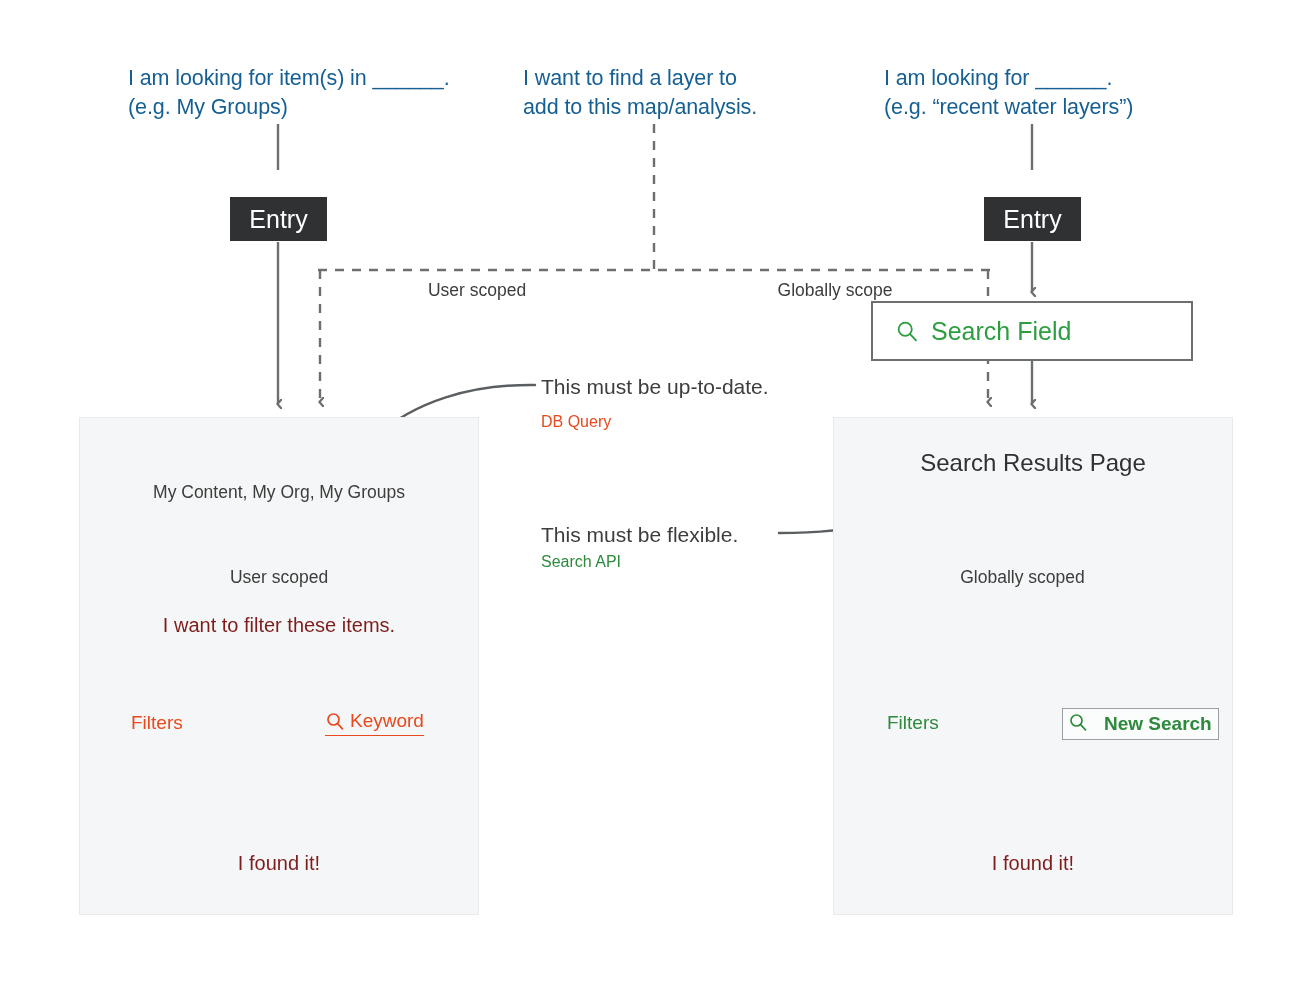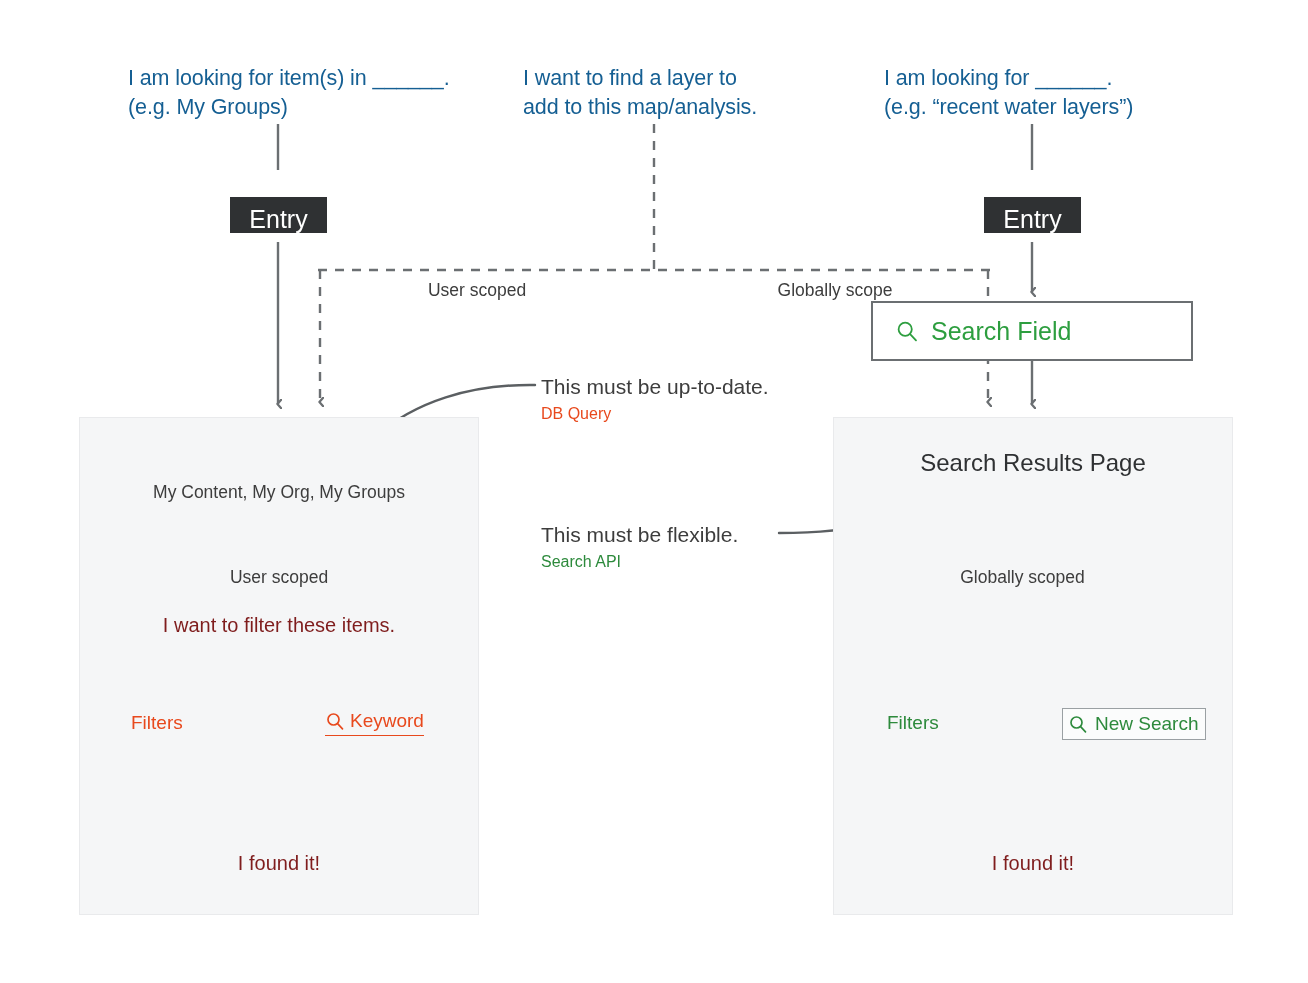--- a/index.html
+++ b/index.html
@@ -53,21 +53,21 @@
     text-align: center;
     white-space: nowrap;
     margin-top: 36px;
   }
   .entry-box {
     background: #2f3133;
     color: #ffffff;
     font-size: 25px;
     line-height: 44px;
     text-align: center;
-    height: 36px;
+    height: 44px;
   }
   .panel {
     background: #f5f6f7;
     border: 1px solid #e9eaec;
     box-sizing: border-box;
   }
   .panel-title {
     color: #2f3133;
     font-size: 24px;
     line-height: 30px;
@@ -128,26 +128,27 @@
   }
   .keyword-chip {
     display: flex;
     align-items: center;
     gap: 5px;
     border-bottom: 1.5px solid #e8491d;
     padding-bottom: 2px;
   }
   .newsearch-chip {
     display: flex;
-    align-items: center;
-    gap: 7px;
+    align-items: flex-start;
+    gap: 16px;
     border: 1px solid #9aa0a3;
     background: #fbfcfc;
     padding: 3px 6px 3px 5px;
     box-sizing: border-box;
+    font-weight: bold;
   }
 </style>
 </head>
 <body>
 
 <div id="canvas">
 
   <svg class="svg-layer" viewBox="0 0 1308 983" xmlns="http://www.w3.org/2000/svg">
     <defs>
       <marker id="arrow" markerWidth="10" markerHeight="10" refX="5.2" refY="4" orient="auto" markerUnits="userSpaceOnUse">
@@ -240,21 +241,21 @@
   <div class="node search-field" style="left:871px; top:301px; width:322px; height:60px;">
     <svg width="24" height="24" viewBox="0 0 24 24">
       <circle cx="10.2" cy="10.2" r="6.6" fill="none" stroke="#2d9e3f" stroke-width="1.8"></circle>
       <line x1="15.1" y1="15.1" x2="21" y2="21.4" stroke="#2d9e3f" stroke-width="1.8" stroke-linecap="round"></line>
     </svg>
     <span class="sf-text">Search Field</span>
   </div>
 
   <div class="node" style="left:541px; top:374px;">
     <div class="annot-title">This must be up-to-date.</div>
-    <div class="annot-sub-orange" style="margin-top:4px;">DB Query</div>
+    <div class="annot-sub-orange" style="margin-top:12px;">DB Query</div>
   </div>
 
   <div class="node" style="left:541px; top:522px;">
     <div class="annot-title">This must be flexible.</div>
     <div class="annot-sub-green" style="margin-top:4px;">Search API</div>
   </div>
 
   <div class="node panel" style="left:79px; top:417px; width:400px; height:498px;"></div>
 
   <div class="node panel-sub" style="left:79px; top:481px; width:400px;">My Content, My Org, My Groups</div>

